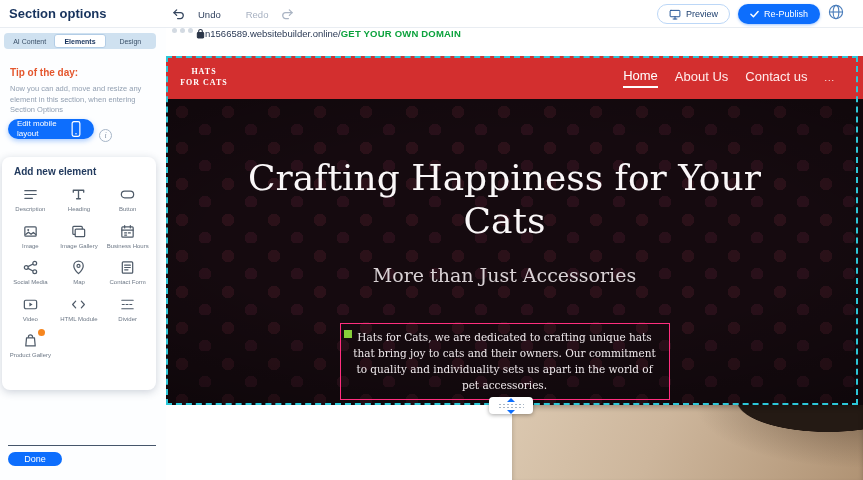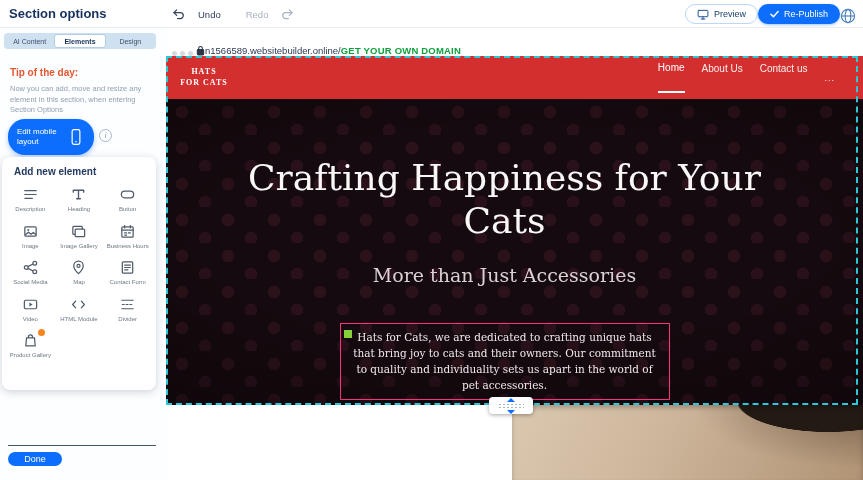--- a/index.html
+++ b/index.html
@@ -6,56 +6,56 @@
   html,body{width:863px;height:480px;overflow:hidden}
   body{font-family:"Liberation Sans",sans-serif;background:#fff}
   .app{position:relative;width:863px;height:480px;background:#fff;overflow:hidden}
 
   
   .topbar{position:absolute;left:0;top:0;width:863px;height:28px;background:#fff;border-bottom:1px solid #e9edf2;z-index:40}
   .tb-title{position:absolute;left:9px;top:6px;font-size:13px;font-weight:bold;color:#16325c}
   .tb-history{position:absolute;left:172px;top:0;height:28px;display:flex;align-items:center;gap:13px}
   .tb-undo-lbl{font-size:9.5px;color:#2e3f5c}
   .tb-redo-lbl{font-size:9.5px;color:#a7b1c1;margin-left:12px}
-  .tb-right{position:absolute;right:7px;top:4px;display:flex;align-items:flex-end;}
+  .tb-right{position:absolute;right:19px;top:4px;display:flex;align-items:flex-start;gap:8px}
   .btn-preview{display:flex;align-items:center;gap:5px;height:20px;padding:0 11px;border:1px solid #bcd7f7;border-radius:11px;background:#fff;font-size:9px;color:#1d3f6e;cursor:pointer}
   .btn-republish{display:flex;align-items:center;gap:5px;height:20px;padding:0 12px;border-radius:11px;background:#0d6efd;color:#fff;font-size:9px;cursor:pointer;box-shadow:0 1px 3px rgba(13,110,253,.4)}
 
   
   .sidebar{position:absolute;left:0;top:28px;width:166px;height:452px;background:#fdfeff;z-index:30}
   .tabs{position:absolute;left:4px;top:5px;width:152px;height:16px;background:#cfe1f0;border-radius:4px;display:flex;padding:1px}
   .tab{flex:1;display:flex;align-items:center;justify-content:center;font-size:7px;color:#3b5169;border-radius:3px;cursor:pointer}
   .tab.active{background:#fff;border:1px solid #b3cde6;color:#16325c;font-weight:bold}
   .tip-title{position:absolute;left:10px;top:39px;font-size:10px;font-weight:bold;color:#e4572e}
   .tip-body{position:absolute;left:10px;top:56px;width:140px;font-size:7.5px;line-height:1.4;color:#93a0b2}
-  .btn-mobile{position:absolute;left:8px;top:91px;width:86px;height:36px;border-radius:17px;background:#0d6efd;display:flex;align-items:center;padding:0 9px;gap:7px;cursor:pointer;box-shadow:0 2px 5px rgba(13,110,253,.35)}
+  .btn-mobile{position:absolute;left:8px;top:91px;width:86px;height:20px;border-radius:17px;background:#0d6efd;display:flex;align-items:center;padding:0 9px;gap:7px;cursor:pointer;box-shadow:0 2px 5px rgba(13,110,253,.35)}
   .btn-mobile span{color:#fff;font-size:8px;line-height:1.25;width:46px}
   .info-dot{position:absolute;left:99px;top:101px;width:13px;height:13px;border:1px solid #a7b6c8;border-radius:50%;display:flex;align-items:center;justify-content:center;font-size:8px;font-style:italic;font-family:"Liberation Serif",serif;color:#8795a8;cursor:pointer}
   .panel{position:absolute;left:2px;top:129px;width:154px;height:233px;background:#fff;border-radius:8px;box-shadow:0 2px 8px rgba(30,50,80,.22);padding:9px 0 0 0}
   .panel-title{font-size:10px;font-weight:bold;color:#223a5e;padding-left:12px}
   .grid{display:grid;grid-template-columns:repeat(3,1fr);row-gap:9px;padding:9px 4px 0 4px}
   .cell{display:flex;flex-direction:column;align-items:center;gap:3px;cursor:pointer;position:relative}
   .cell .cl{font-size:6px;color:#6d7886;text-align:center;line-height:1.25;max-width:44px}
   .badge-dot{position:absolute;top:-3px;right:10px;width:7px;height:7px;border-radius:50%;background:#f6861f}
   .side-divider{position:absolute;left:8px;top:417px;width:148px;border-top:1px solid #46566b}
   .btn-done{position:absolute;left:8px;top:424px;width:54px;height:14px;border-radius:12px;background:#0d6efd;color:#fff;font-size:9px;display:flex;align-items:center;justify-content:center;cursor:pointer}
 
   
-  .browserbar{position:absolute;left:166px;top:28px;width:697px;height:28px;background:#fff;display:flex;align-items:flex-end;padding-left:6px;z-index:20}
+  .browserbar{position:absolute;left:166px;top:28px;width:697px;height:28px;background:#fff;display:flex;align-items:flex-start;padding-left:6px;z-index:20}
   .win-dots{display:flex;gap:3px;margin-right:3px}
   .win-dots i{width:5px;height:5px;border-radius:50%;background:#d3dae2;display:block}
   .url-text{font-size:9.5px;color:#2b3a55}
   .domain-cta{font-size:9.5px;font-weight:bold;color:#0ba23c;letter-spacing:.2px;cursor:pointer}
 
   
   .site{position:absolute;left:166px;top:56px;width:697px;height:424px;background:#fff;overflow:hidden}
   .site-header{position:absolute;left:0;top:0;width:100%;height:43px;background:#d32f2f;display:flex;align-items:center;justify-content:space-between;padding:0 22px 0 14px}
   .logo{width:48px;text-align:center;font-family:"Liberation Serif",serif;font-size:8px;font-weight:bold;letter-spacing:1px;color:#fff;line-height:1.3;text-transform:uppercase;cursor:pointer}
   .nav{display:flex;align-items:center;gap:17px;margin-right:6px}
-  .nav a{font-size:10px;color:#ffecec;cursor:pointer;text-decoration:none;padding-bottom:18px}
+  .nav a{font-size:13px;color:#ffecec;cursor:pointer;text-decoration:none;padding-bottom:3px}
   .nav a.active{color:#fff;border-bottom:2px solid #fff}
   .nav .more{font-size:9px;color:#fff;letter-spacing:1px;cursor:pointer}
 
   .hero{position:absolute;left:0;top:43px;width:100%;height:306px;padding-right:20px;
     display:flex;flex-direction:column;align-items:center;text-align:center;
     background-color:#150a0f;
     background-image:
       radial-gradient(ellipse 120% 95% at 50% 45%, rgba(0,0,0,0) 35%, rgba(0,0,0,.55) 100%),
       radial-gradient(circle 9px at 16px 13px, #2b1119 70%, rgba(43,17,25,0) 71%),
       radial-gradient(circle 9px at 39px 31px, #29101a 70%, rgba(41,16,26,0) 71%);

